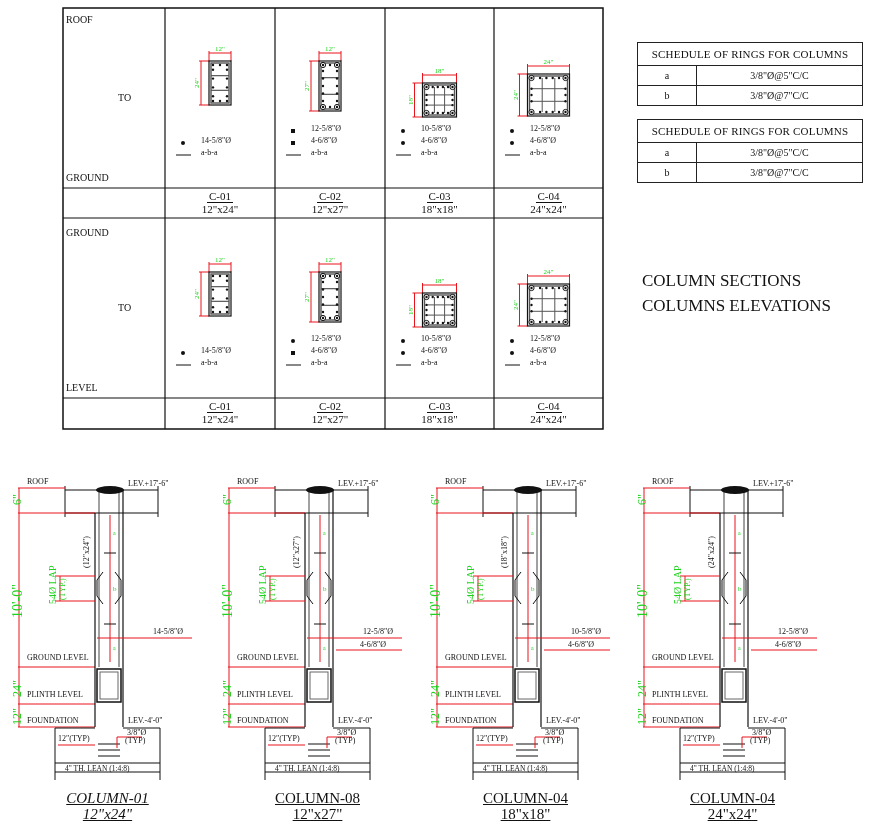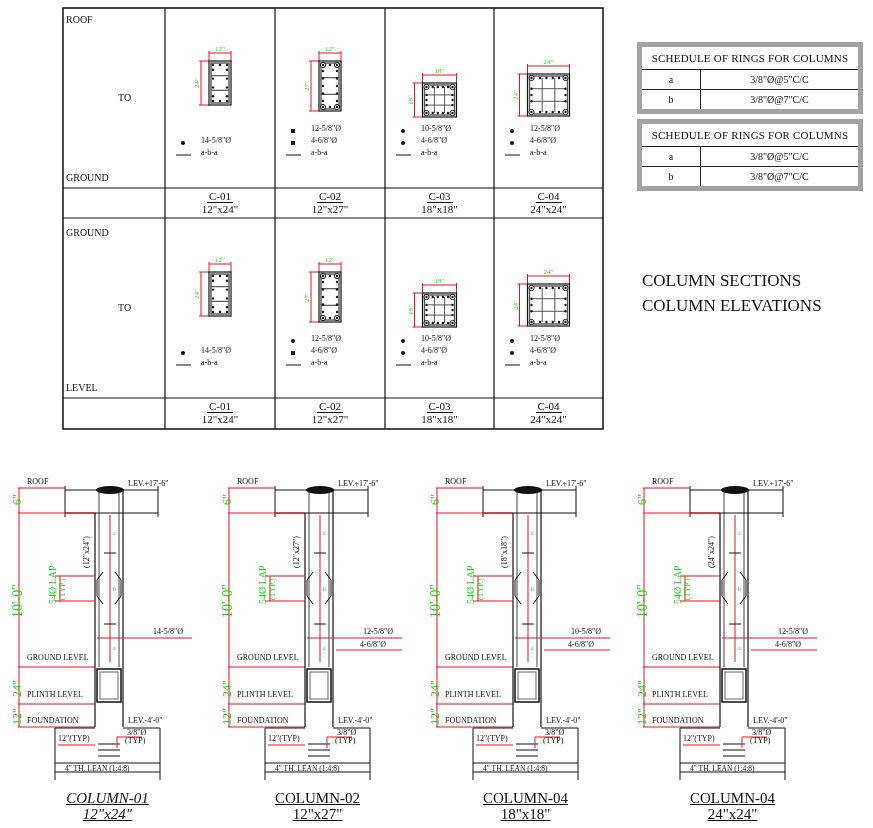--- a/index.html
+++ b/index.html
@@ -1,20 +1,20 @@
 <!DOCTYPE html>
 <html><head>
 <meta charset="utf-8">
 <style>
   html, body { margin: 0; padding: 0; background: #ffffff; }
   body { width: 873px; height: 828px; position: relative; overflow: hidden;
          font-family: "Liberation Serif", "DejaVu Serif", serif; color: #111; }
   .abs { position: absolute; }
   .lbl { position: absolute; font-size: 10px; white-space: nowrap; }
-  .sched { position: absolute; border: 5px solid #a3a3a3; border-collapse: collapse; font-size: 10px; }
+  .sched { position: absolute; border: 1px solid #a3a3a3; border-collapse: collapse; font-size: 10px; }
   .sched td { border: 1px solid #222; text-align: center; height: 19px; padding: 0; }
   .sched .head td { font-size: 11px; letter-spacing: 0.2px; height: 22px; }
   .titles { position: absolute; left: 642px; top: 268px; font-size: 17px; line-height: 25px; }
   .col-title { position: absolute; text-align: center; font-size: 15px; line-height: 16px; }
   .col-title span { display: block; }
   .col-title .u1 { text-decoration: underline; }
   .col-title .u2 { text-decoration: underline; }
   svg text { font-family: "Liberation Serif", "DejaVu Serif", serif; }
 </style>
 </head>
@@ -540,21 +540,21 @@
       </tr>
   <tr>
         <td>b</td>
         <td>3/8"Ø@7"C/C</td>
       </tr>
 </tbody>
   </table>
 
 <div class="titles">
   <div>COLUMN SECTIONS</div>
-  <div>COLUMN ELEVATIONS</div>
+  <div>COLUMNS ELEVATIONS</div>
 </div>
 
 <div id="elev-labels">
     <div class="lbl" style="left: 27px; top: 477px; font-size: 8px;">ROOF</div>
     <div class="lbl" style="left: 128px; top: 479px; font-size: 8px;">LEV.+17'-6"</div>
     <div class="lbl" style="left: 10px; top: 505px; font-size: 12px; color: rgb(30, 210, 30); transform-origin: left top; transform: rotate(-90deg);">6"</div>
     <div class="lbl" style="left: 10px; top: 618px; font-size: 14px; color: rgb(30, 210, 30); transform-origin: left top; transform: rotate(-90deg);">10'-0"</div>
     <div class="lbl" style="left: 47px; top: 604px; font-size: 10px; color: rgb(30, 210, 30); transform-origin: left top; transform: rotate(-90deg);">54Ø LAP</div>
     <div class="lbl" style="left: 58px; top: 600px; font-size: 8px; color: rgb(30, 210, 30); transform-origin: left top; transform: rotate(-90deg);">(TYP.)</div>
     <div class="lbl" style="left: 82px; top: 568px; font-size: 8px; transform-origin: left top; transform: rotate(-90deg);">(12"x24")</div>
@@ -592,21 +592,21 @@
     <div class="lbl" style="left: 220px; top: 697px; font-size: 12px; color: rgb(30, 210, 30); transform-origin: left top; transform: rotate(-90deg);">24"</div>
     <div class="lbl" style="left: 237px; top: 690px; font-size: 8px;">PLINTH LEVEL</div>
     <div class="lbl" style="left: 220px; top: 725px; font-size: 12px; color: rgb(30, 210, 30); transform-origin: left top; transform: rotate(-90deg);">12"</div>
     <div class="lbl" style="left: 237px; top: 716px; font-size: 8px;">FOUNDATION</div>
     <div class="lbl" style="left: 338px; top: 716px; font-size: 8px;">LEV.-4'-0"</div>
     <div class="lbl" style="left: 268px; top: 734px; font-size: 8px;">12"(TYP)</div>
     <div class="lbl" style="left: 337px; top: 728px; font-size: 8px;">3/8"Ø</div>
     <div class="lbl" style="left: 335px; top: 736px; font-size: 8px;">(TYP)</div>
     <div class="lbl" style="left: 275px; top: 764px; font-size: 7.5px;">4" TH. LEAN (1:4:8)</div>
     <div class="col-title" style="left: 260px; top: 790px; width: 115px;">
-      <span class="u1">COLUMN-02</span>
+      <span class="u1">COLUMN-08</span>
       <span class="u2">12"x27"</span>
     </div>
     <div class="lbl" style="left: 445px; top: 477px; font-size: 8px;">ROOF</div>
     <div class="lbl" style="left: 546px; top: 479px; font-size: 8px;">LEV.+17'-6"</div>
     <div class="lbl" style="left: 428px; top: 505px; font-size: 12px; color: rgb(30, 210, 30); transform-origin: left top; transform: rotate(-90deg);">6"</div>
     <div class="lbl" style="left: 428px; top: 618px; font-size: 14px; color: rgb(30, 210, 30); transform-origin: left top; transform: rotate(-90deg);">10'-0"</div>
     <div class="lbl" style="left: 465px; top: 604px; font-size: 10px; color: rgb(30, 210, 30); transform-origin: left top; transform: rotate(-90deg);">54Ø LAP</div>
     <div class="lbl" style="left: 476px; top: 600px; font-size: 8px; color: rgb(30, 210, 30); transform-origin: left top; transform: rotate(-90deg);">(TYP.)</div>
     <div class="lbl" style="left: 500px; top: 568px; font-size: 8px; transform-origin: left top; transform: rotate(-90deg);">(18"x18")</div>
     <div class="lbl" style="left: 531px; top: 530px; font-size: 6px; color: rgb(30, 210, 30);">a</div>

